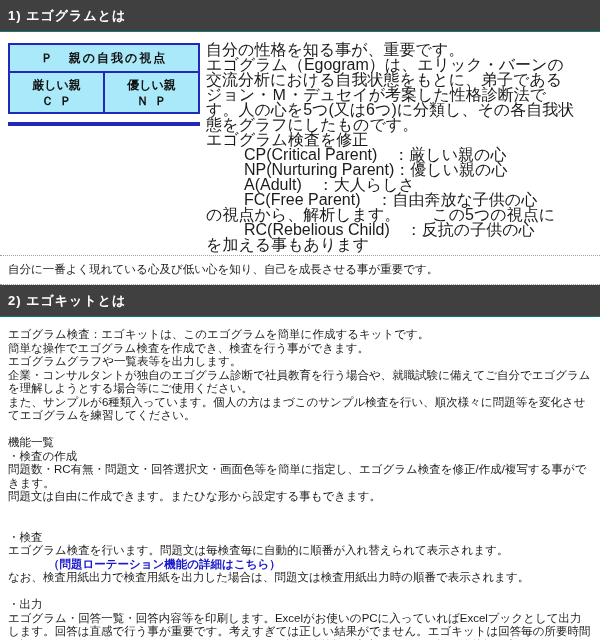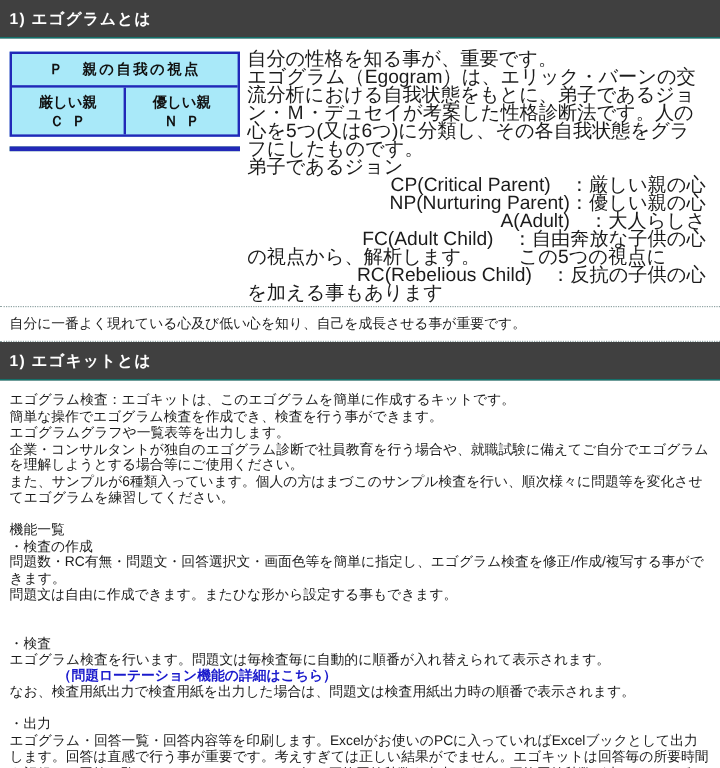--- a/index.html
+++ b/index.html
@@ -7,36 +7,36 @@
     width:600px;height:640px;overflow:hidden;background:#ffffff;
     font-family:"Liberation Sans","DejaVu Sans",sans-serif;
     color:#1b1b1b;
   }
   .bar{
     background:#404040;color:#ffffff;font-weight:bold;font-size:13px;
     padding:7px 8px 6px 8px;letter-spacing:1px;
     border-bottom:1px solid #0b7d76;
   }
   
-  .s1-content{display:flex;padding:9px 12px 0 8px;}
+  .s1-content{display:flex;padding:9px 22px 0 8px;}
   .diagram{width:192px;flex:none;padding-top:2px;}
   .dbox{border:2px solid #2228b8;margin-bottom:8px;text-align:center;
         font-size:12px;font-weight:bold;color:#111;}
   .dbox .dtitle{padding:5px 0 4px 0;letter-spacing:2px;}
   .dbox.p{background:#a9e9f9;}
   .dbox.a{background:#faf3a0;}
   .dbox.c{background:#8fe98f;}
   .cells{display:flex;border-top:2px solid #2228b8;}
   .cell{flex:1;padding:4px 0 3px 0;line-height:16px;}
   .cell + .cell{border-left:2px solid #2228b8;}
   .cell .code{letter-spacing:6px;padding-left:6px;}
   .cell.pale{background:#c9f2d4;}
   .s1-text{flex:1;font-size:16px;line-height:15px;padding-left:6px;padding-top:1px;}
   .s1-text .line{min-height:15px;}
-  .s1-text .line.indent{padding-left:38px;text-align:right;}
+  .s1-text .line.indent{padding-left:38px;}
   
   .dotted{border:none;border-top:1px dotted #8fa3a3;margin:0;height:0;}
   .sep1{margin-top:3px;}
   .note{font-size:11.5px;padding:6px 8px 7px 8px;}
   
   .s2-content{padding:11px 8px 2px 8px;font-size:11.5px;line-height:13.5px;}
   .s2-content .line{min-height:13.5px;}
   .s2-content .line.blank{min-height:12px;}
   .s2-content .line.link{color:#1a1acc;font-weight:bold;cursor:pointer;margin-left:40px;}
 </style>
@@ -66,39 +66,39 @@
 
     <div class="dbox c">
     </div>
 
   </div>
 
   <div class="s1-text">
 
   <div class="line">自分の性格を知る事が、重要です。</div>
       <div class="line">エゴグラム（Egogram）は、エリック・バーンの交流分析における自我状態をもとに、弟子であるジョン・Ｍ・デュセイが考案した性格診断法です。人の心を5つ(又は6つ)に分類し、その各自我状態をグラフにしたものです。</div>
-      <div class="line">弟子であるジョン</div>
+      <div class="line">エゴグラム検査を修正</div>
       <div class="line indent">CP(Critical Parent)　：厳しい親の心</div>
       <div class="line indent">NP(Nurturing Parent)：優しい親の心</div>
       <div class="line indent">A(Adult)　：大人らしさ</div>
-      <div class="line indent">FC(Adult Child)　：自由奔放な子供の心</div>
+      <div class="line indent">FC(Free Parent)　：自由奔放な子供の心</div>
       <div class="line">の視点から、解析します。　　この5つの視点に</div>
       <div class="line indent">RC(Rebelious Child)　：反抗の子供の心</div>
       <div class="line">を加える事もあります</div>
     </div>
 
 </div>
 
 <hr class="dotted sep1">
 
 <div class="note">自分に一番よく現れている心及び低い心を知り、自己を成長させる事が重要です。</div>
 
 <hr class="dotted">
 
-<div class="bar">1) エゴキットとは</div>
+<div class="bar">2) エゴキットとは</div>
 
 <div class="s2-content">
 
 <div class="line">エゴグラム検査：エゴキットは、このエゴグラムを簡単に作成するキットです。</div>
     <div class="line">簡単な操作でエゴグラム検査を作成でき、検査を行う事ができます。</div>
     <div class="line">エゴグラムグラフや一覧表等を出力します。</div>
     <div class="line">企業・コンサルタントが独自のエゴグラム診断で社員教育を行う場合や、就職試験に備えてご自分でエゴグラムを理解しようとする場合等にご使用ください。</div>
     <div class="line">また、サンプルが6種類入っています。個人の方はまづこのサンプル検査を行い、順次様々に問題等を変化させてエゴグラムを練習してください。</div>
     <div class="line blank">&nbsp;</div>
     <div class="line">機能一覧</div>

